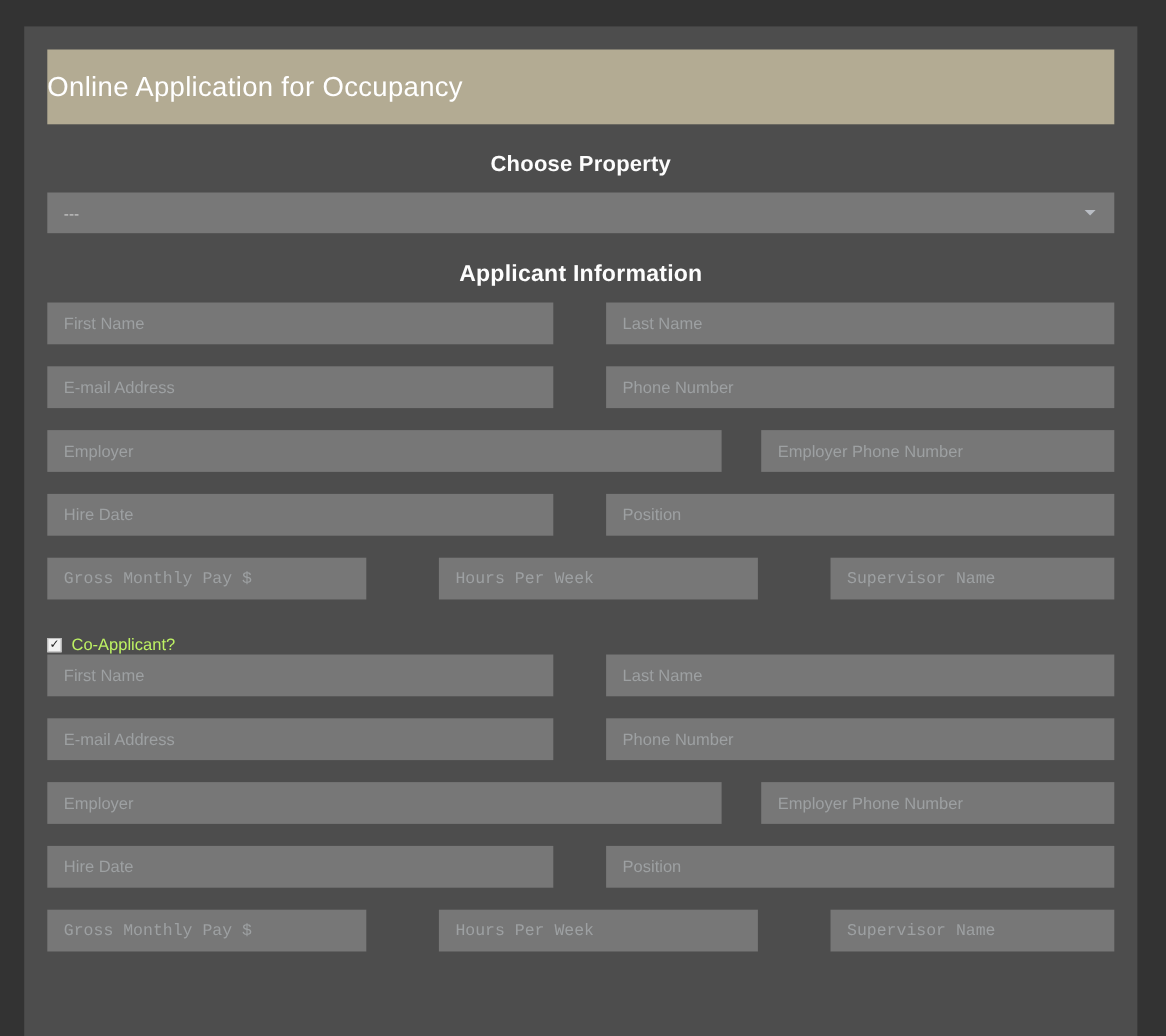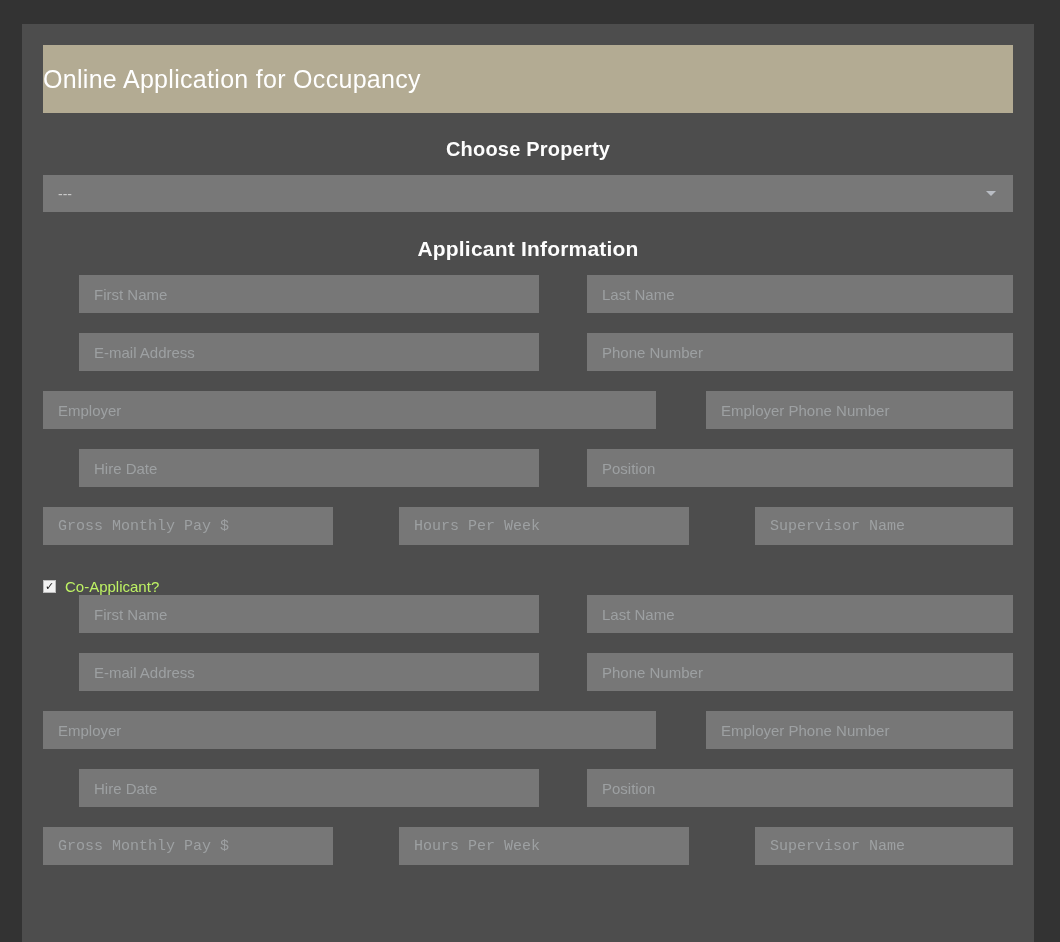--- a/index.html
+++ b/index.html
@@ -64,35 +64,35 @@
     right: 17px;
     top: 16px;
     width: 0; height: 0;
     border-left: 5px solid transparent;
     border-right: 5px solid transparent;
     border-top: 5px solid #b9bdc4;
     pointer-events: none;
   }
   .row { display: flex; margin-bottom: 20px; }
   .g48 { gap: 48px; }
-  .g50 { gap: 50px; }
+  .g50 { gap: 36px; }
   .g49 { gap: 66px; font-family: Liberation Mono, monospace; }
   input[type="text"] {
     height: 38px;
     background: #777777;
     border: none;
     border-radius: 0;
     padding: 0 15px;
     font-size: 15px;
     font-family: inherit;
     color: #e8e8e8;
     outline: none;
   }
   input[type="text"]::placeholder { color: #9da0a2; opacity: 1; }
-  .w460 { width: 460px; margin-left: 36px; }
+  .w460 { width: 460px; }
   .w613 { width: 613px; }
   .w290 { width: 290px; }
   .grow { flex: 1; }
   .checkbox-row {
     display: flex;
     align-items: center;
     gap: 9px;
     margin: 33px 0 0 0;
     cursor: pointer;
   }

